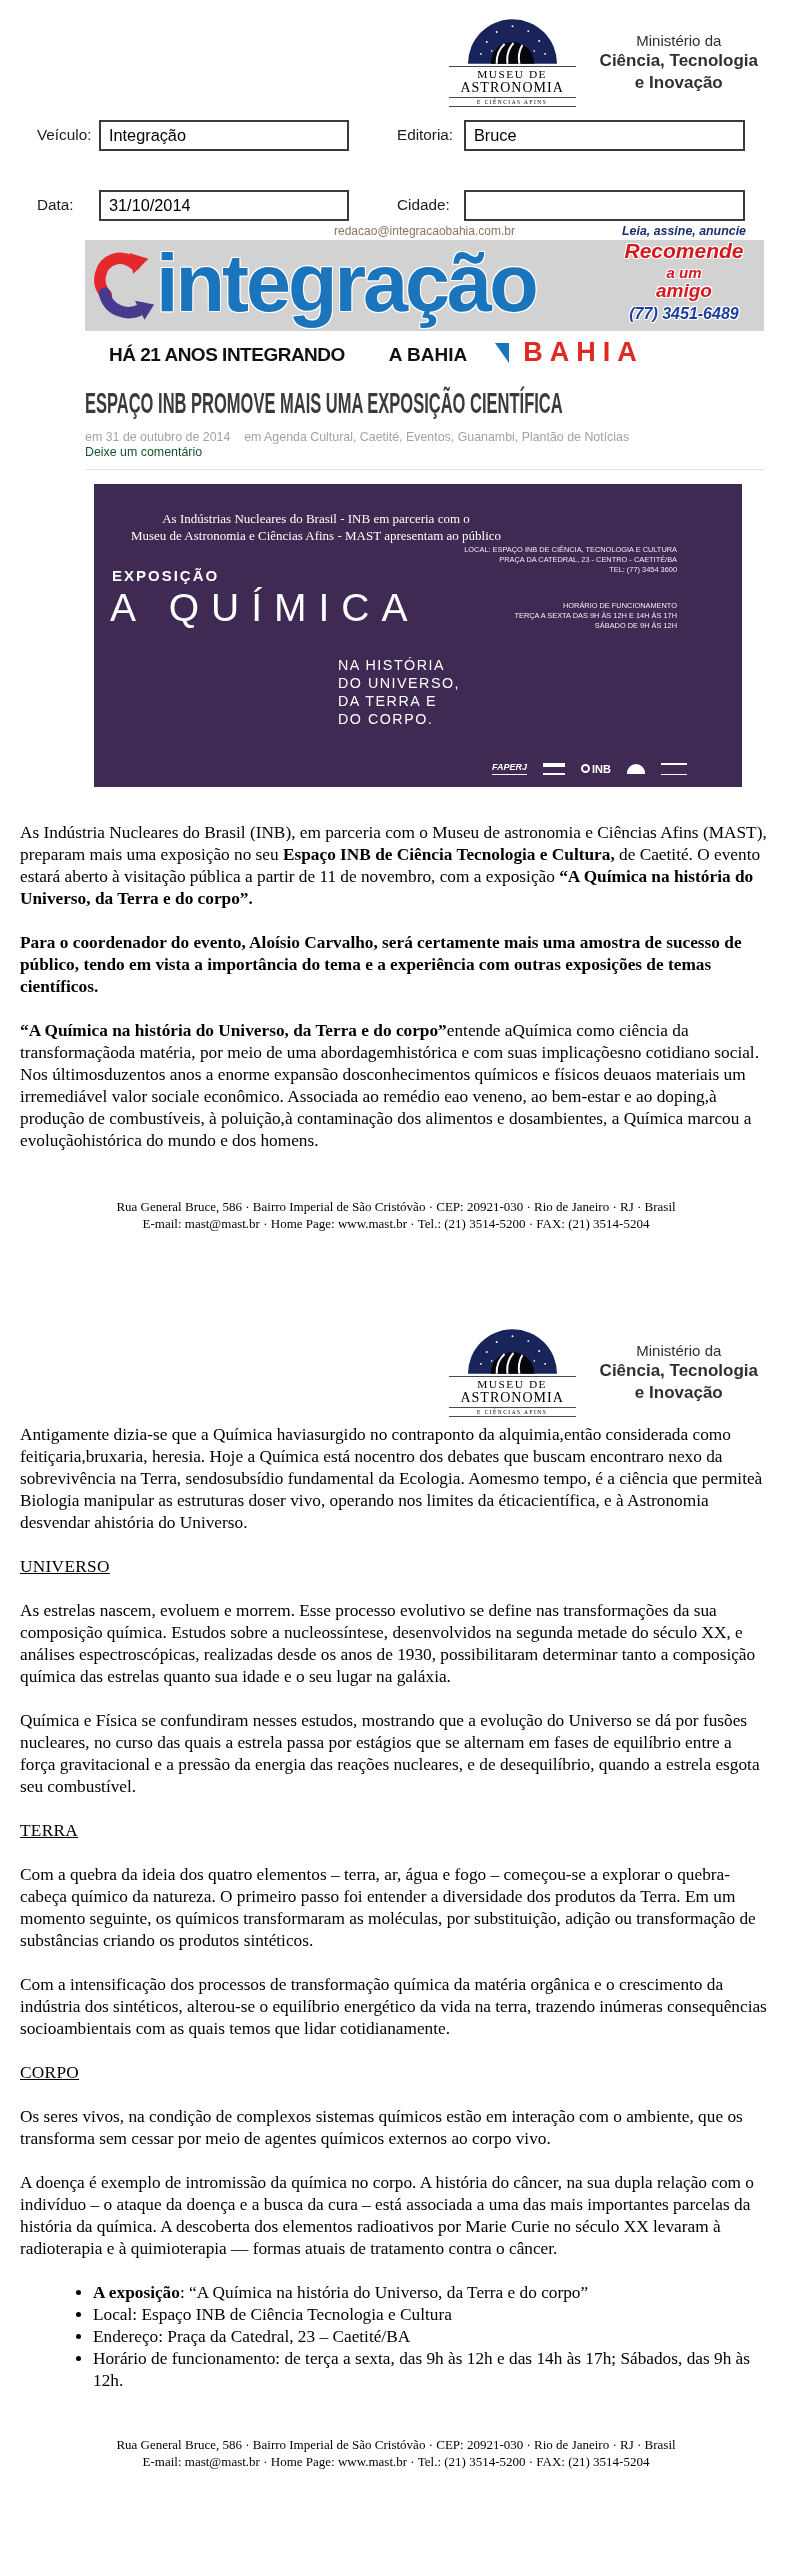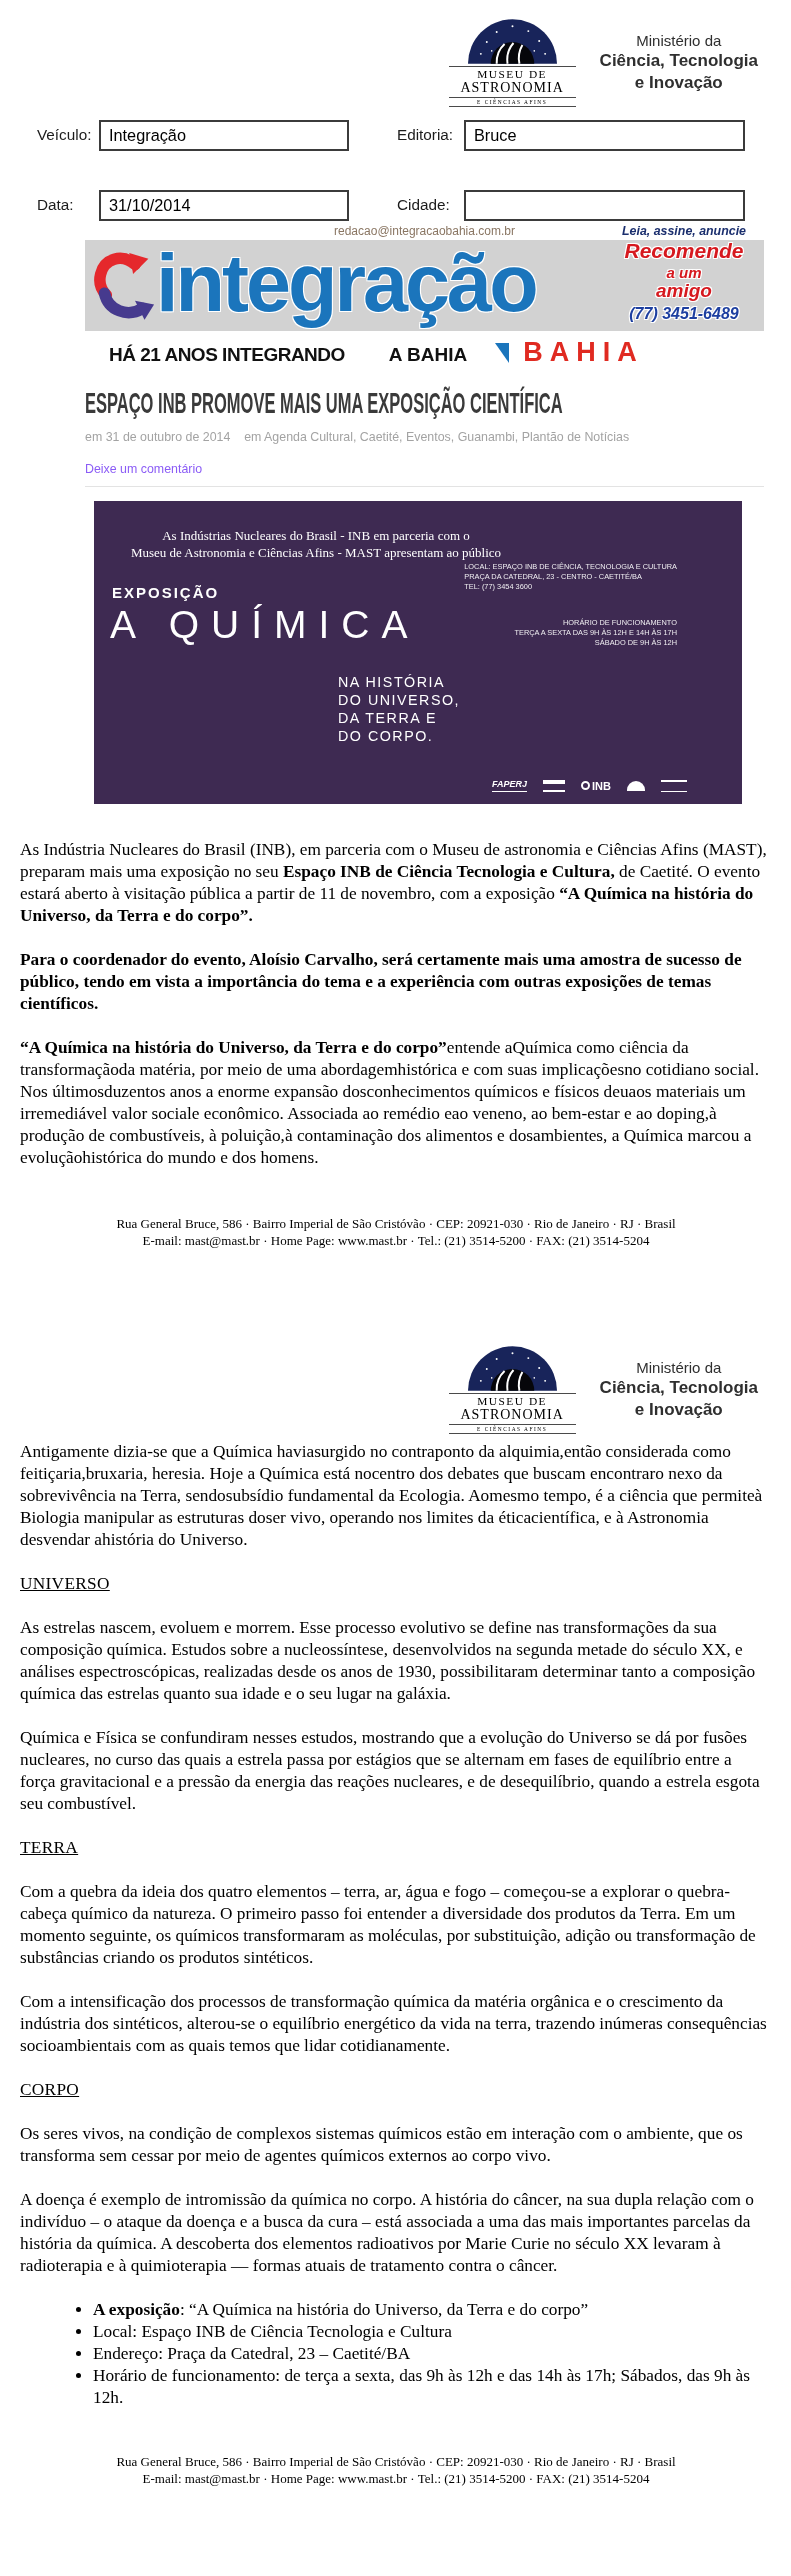--- a/index.html
+++ b/index.html
@@ -56,31 +56,31 @@
   .tag-tri { width:0; height:0; border-left:14px solid transparent; border-top:20px solid #1b75bc;
              margin-left:28px; align-self:center; }
   .tag-right { font-size:27px; letter-spacing:7px; color:#e02a21; margin-left:14px; }
 
   .headline { margin-top:16px; white-space:nowrap; }
   .headline span { display:inline-block; transform:scaleX(0.55); transform-origin:left;
                    font-family:"Liberation Sans", sans-serif; font-weight:700; font-size:30px;
                    color:#3a3a3a; letter-spacing:0; }
   .meta { margin-top:9px; font-family:"Liberation Sans", sans-serif; font-size:12.4px;
           color:#a3a3a3; white-space:pre-wrap; }
-  .meta2 { margin-top:18px; font-family:"Liberation Sans", sans-serif; font-size:12.4px; color:#8b5cf6; }
+  .meta2 { margin-top:1px; font-family:"Liberation Sans", sans-serif; font-size:12.4px; color:#14532d; }
   .clip-rule { border:0; border-top:1px solid #e3e3e3; margin:10px 0 14px 0; }
 
   
   .poster { position:relative; margin-left:9px; width:648px; height:303px;
             background:#3e2a52; color:#fff; overflow:hidden; }
   .p-intro { position:absolute; top:26px; left:14px; width:416px; text-align:center;
              font-family:"Liberation Serif", serif; font-size:13px; line-height:17px; }
   .p-expo { position:absolute; top:83px; left:18px; font-family:"Liberation Sans", sans-serif;
             font-size:15px; font-weight:600; letter-spacing:2px; }
-  .p-local { position:absolute; top:61px; right:65px; text-align:left;
+  .p-local { position:absolute; top:61px; right:65px; text-align:right;
              font-family:"Liberation Sans", sans-serif; font-size:7.4px; line-height:10px; opacity:.92; }
   .p-horario { position:absolute; top:117px; right:65px; text-align:right;
                font-family:"Liberation Sans", sans-serif; font-size:7.4px; line-height:10px; opacity:.92; }
   .p-title { position:absolute; top:102px; left:16px; font-family:"Liberation Sans", sans-serif;
              font-weight:400; font-size:39px; letter-spacing:12px; }
   .p-sub { position:absolute; top:172px; left:244px; font-family:"Liberation Sans", sans-serif;
            font-size:14.3px; letter-spacing:1.5px; line-height:18px; }
   .p-partners { position:absolute; right:55px; bottom:12px; display:flex; gap:16px;
                 align-items:center; font-family:"Liberation Sans", sans-serif; }
   .pt-faperj { font-size:9px; font-weight:700; font-style:italic; border-bottom:1px solid #fff; padding-bottom:2px; }

